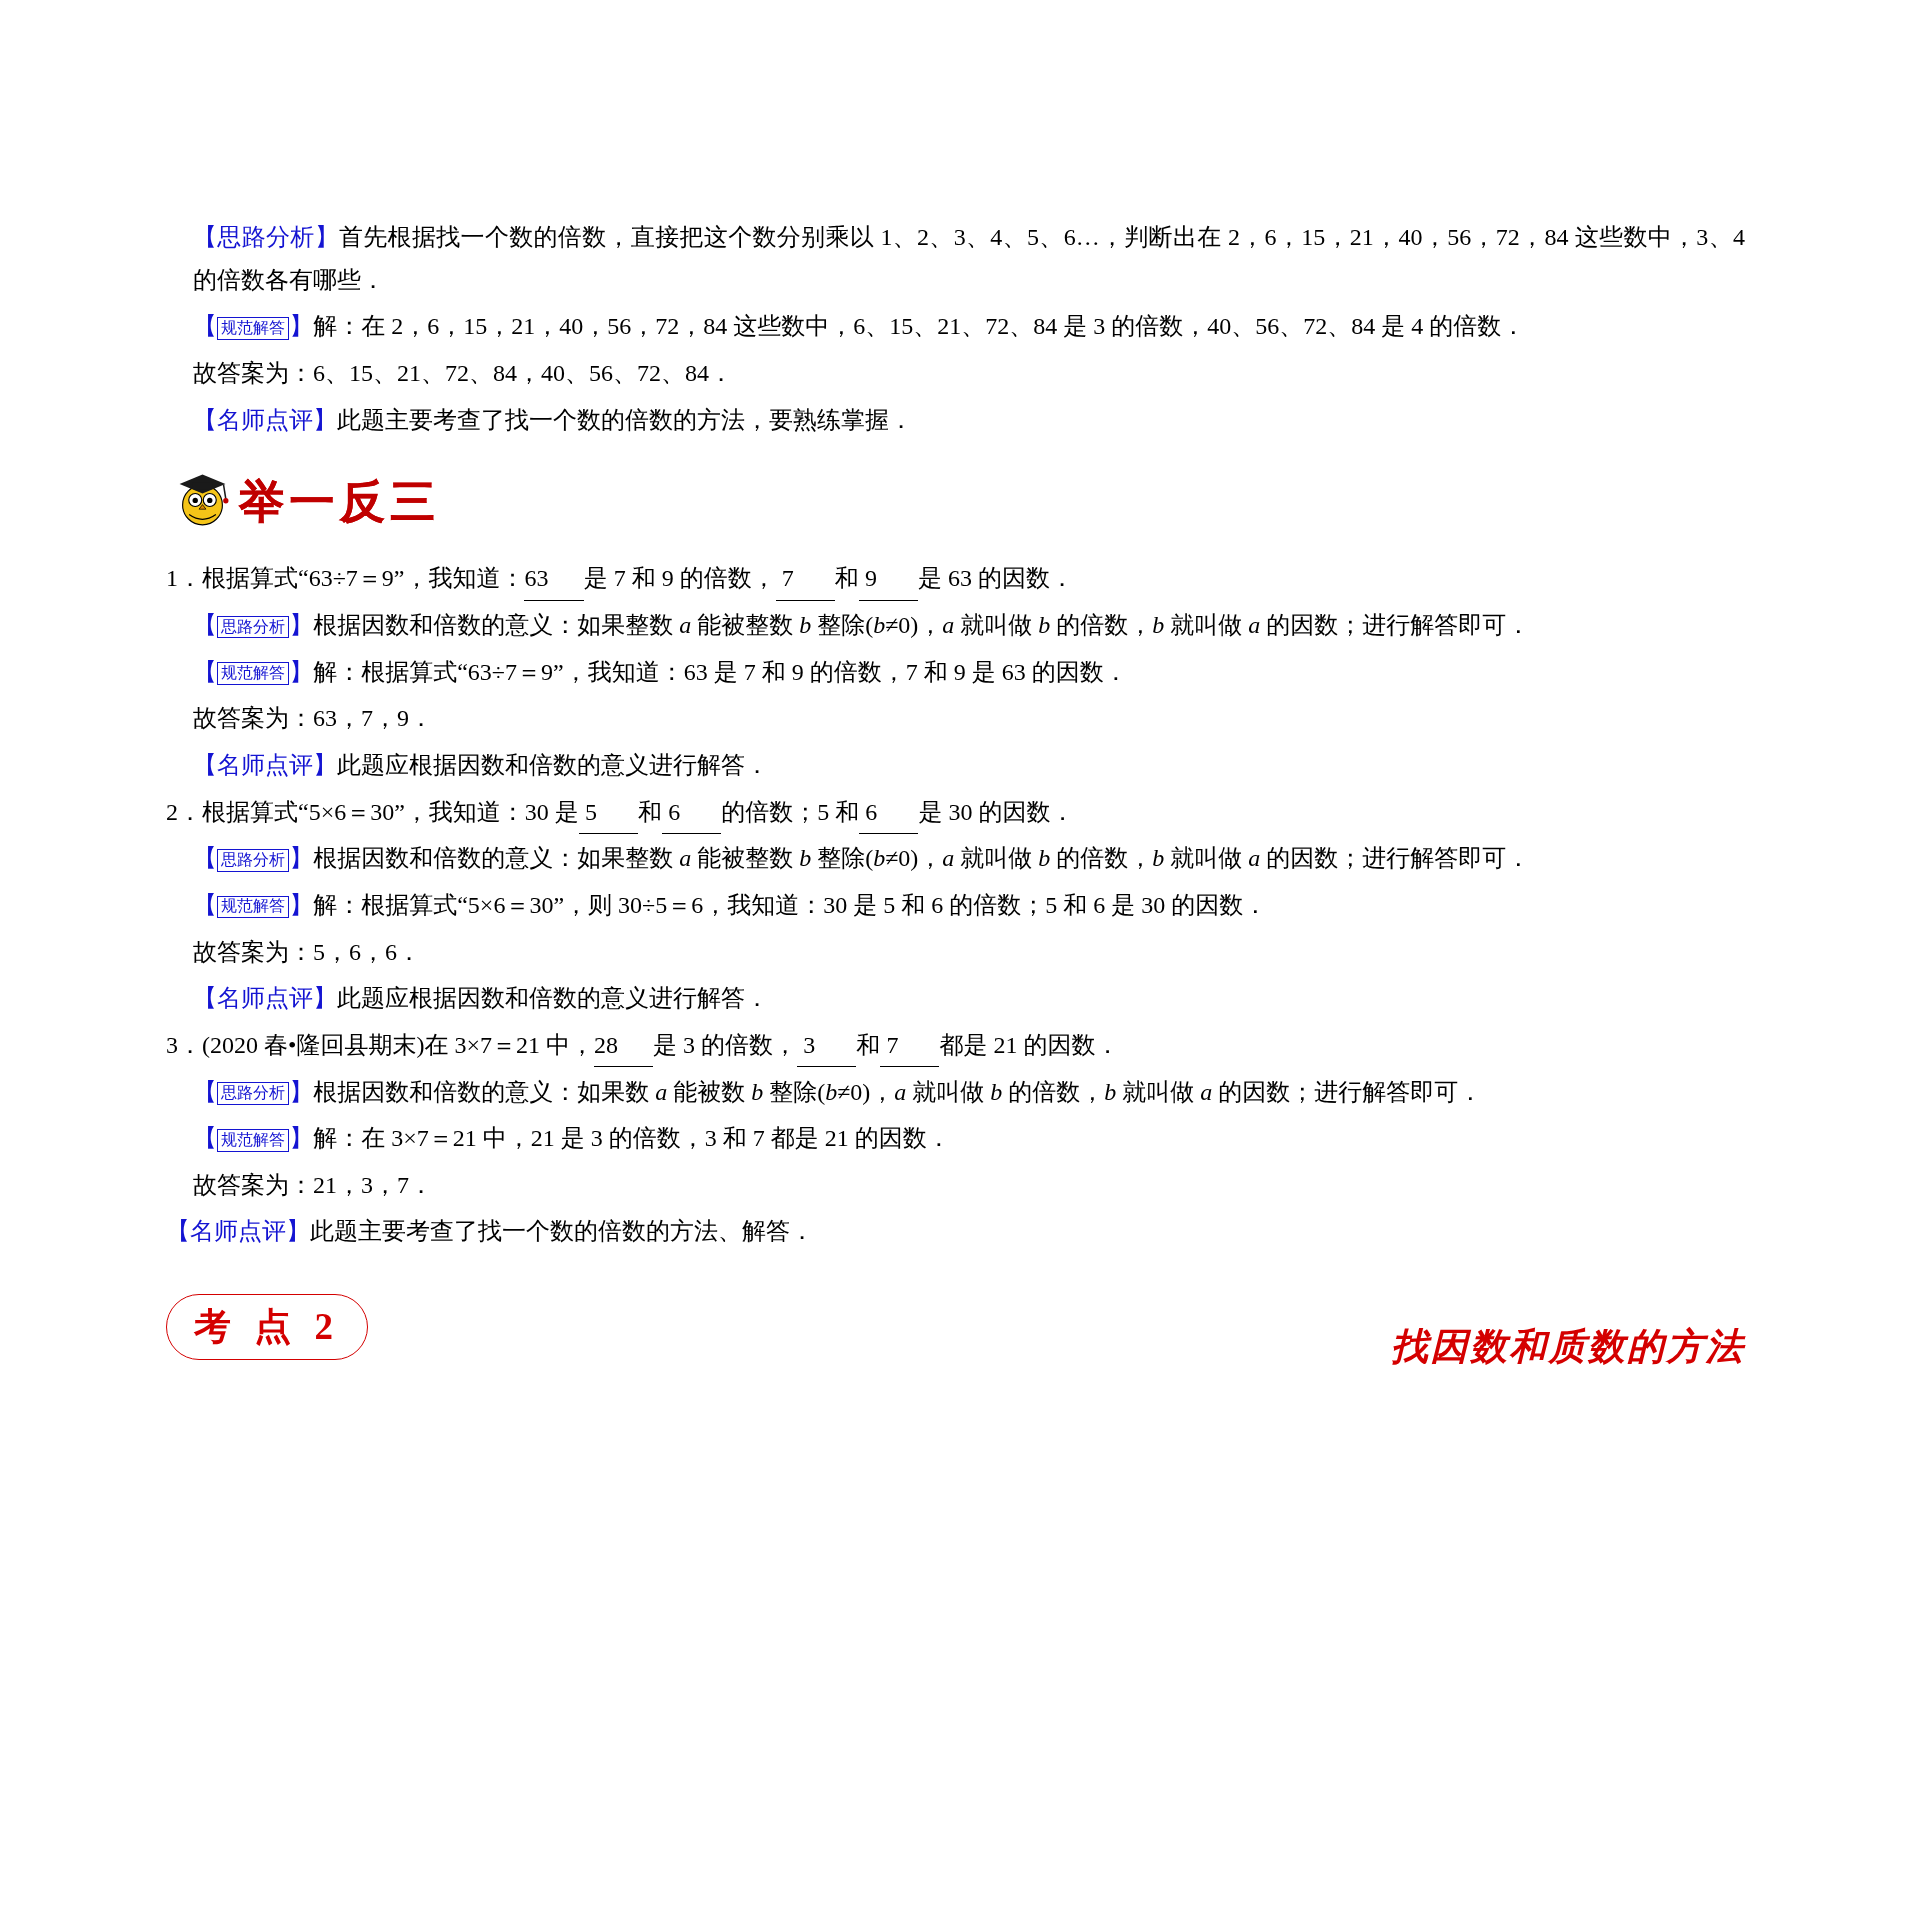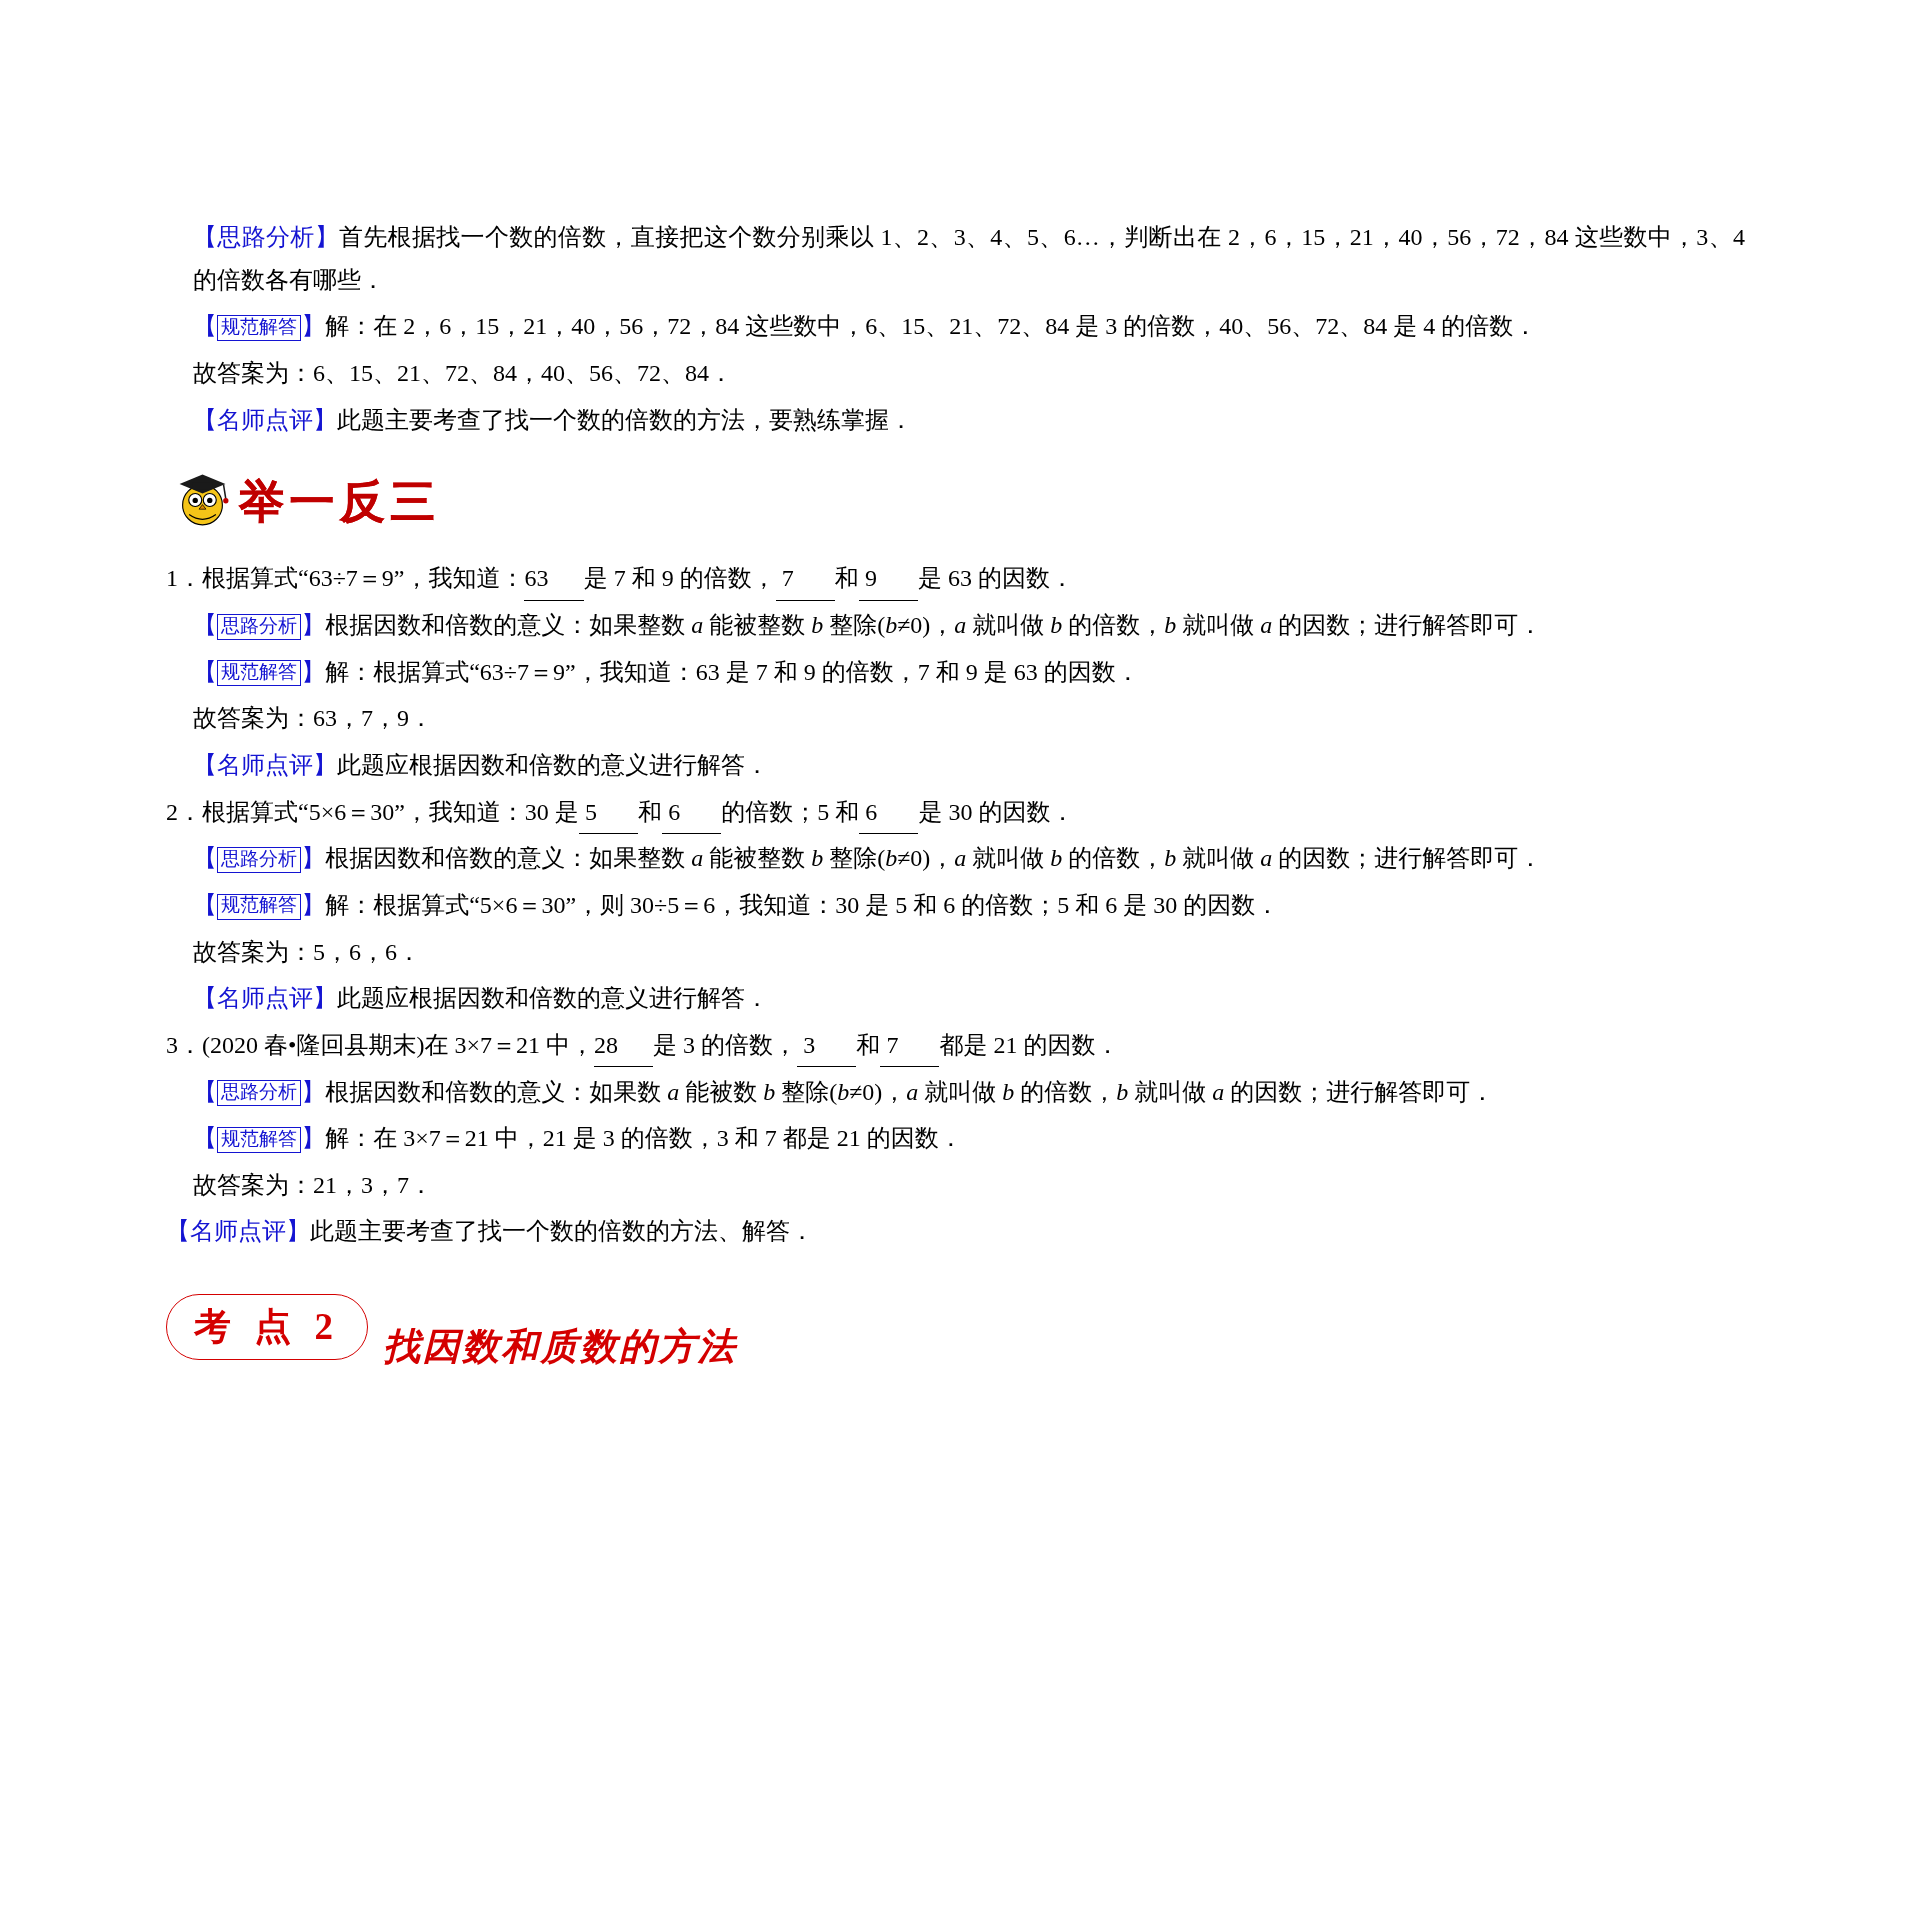--- a/index.html
+++ b/index.html
@@ -22,21 +22,21 @@
   .tag {
     color: #1414d2;
     font-family: "Liberation Serif", "DejaVu Serif", serif;
   }
   .tag-box {
     color: #1414d2;
     border: 0.8px solid #1414d2;
     padding: 0.8px 3.1px 2.3px 3.1px;
     display: inline-block;
     line-height: 1.1;
-    font-size: 19px;
+    font-size: 16px;
     position: relative;
     top: -1.5px;
   }
   .brk { color: #1414d2; font-size: 24px; }
   .para {
     font-size: 24px;
     line-height: 1.78;
     margin: 0 0 3.9px 0;
     text-align: justify;
   }
@@ -86,20 +86,21 @@
     padding-left: 35px;
     text-indent: -35px;
     text-align: justify;
   }
   
   .kaodian {
     margin-top: 35px;
     display: flex;
     align-items: center;
     height: 77px;
+    justify-content: space-between;
   }
   .kd-pill {
     border: 1.9px solid #d40000;
     border-radius: 39px;
     padding: 7px 27px;
     font-size: 37px;
     font-weight: bold;
     color: #d40000;
     font-family: "Liberation Serif", "DejaVu Serif", serif;
     letter-spacing: 7px;

